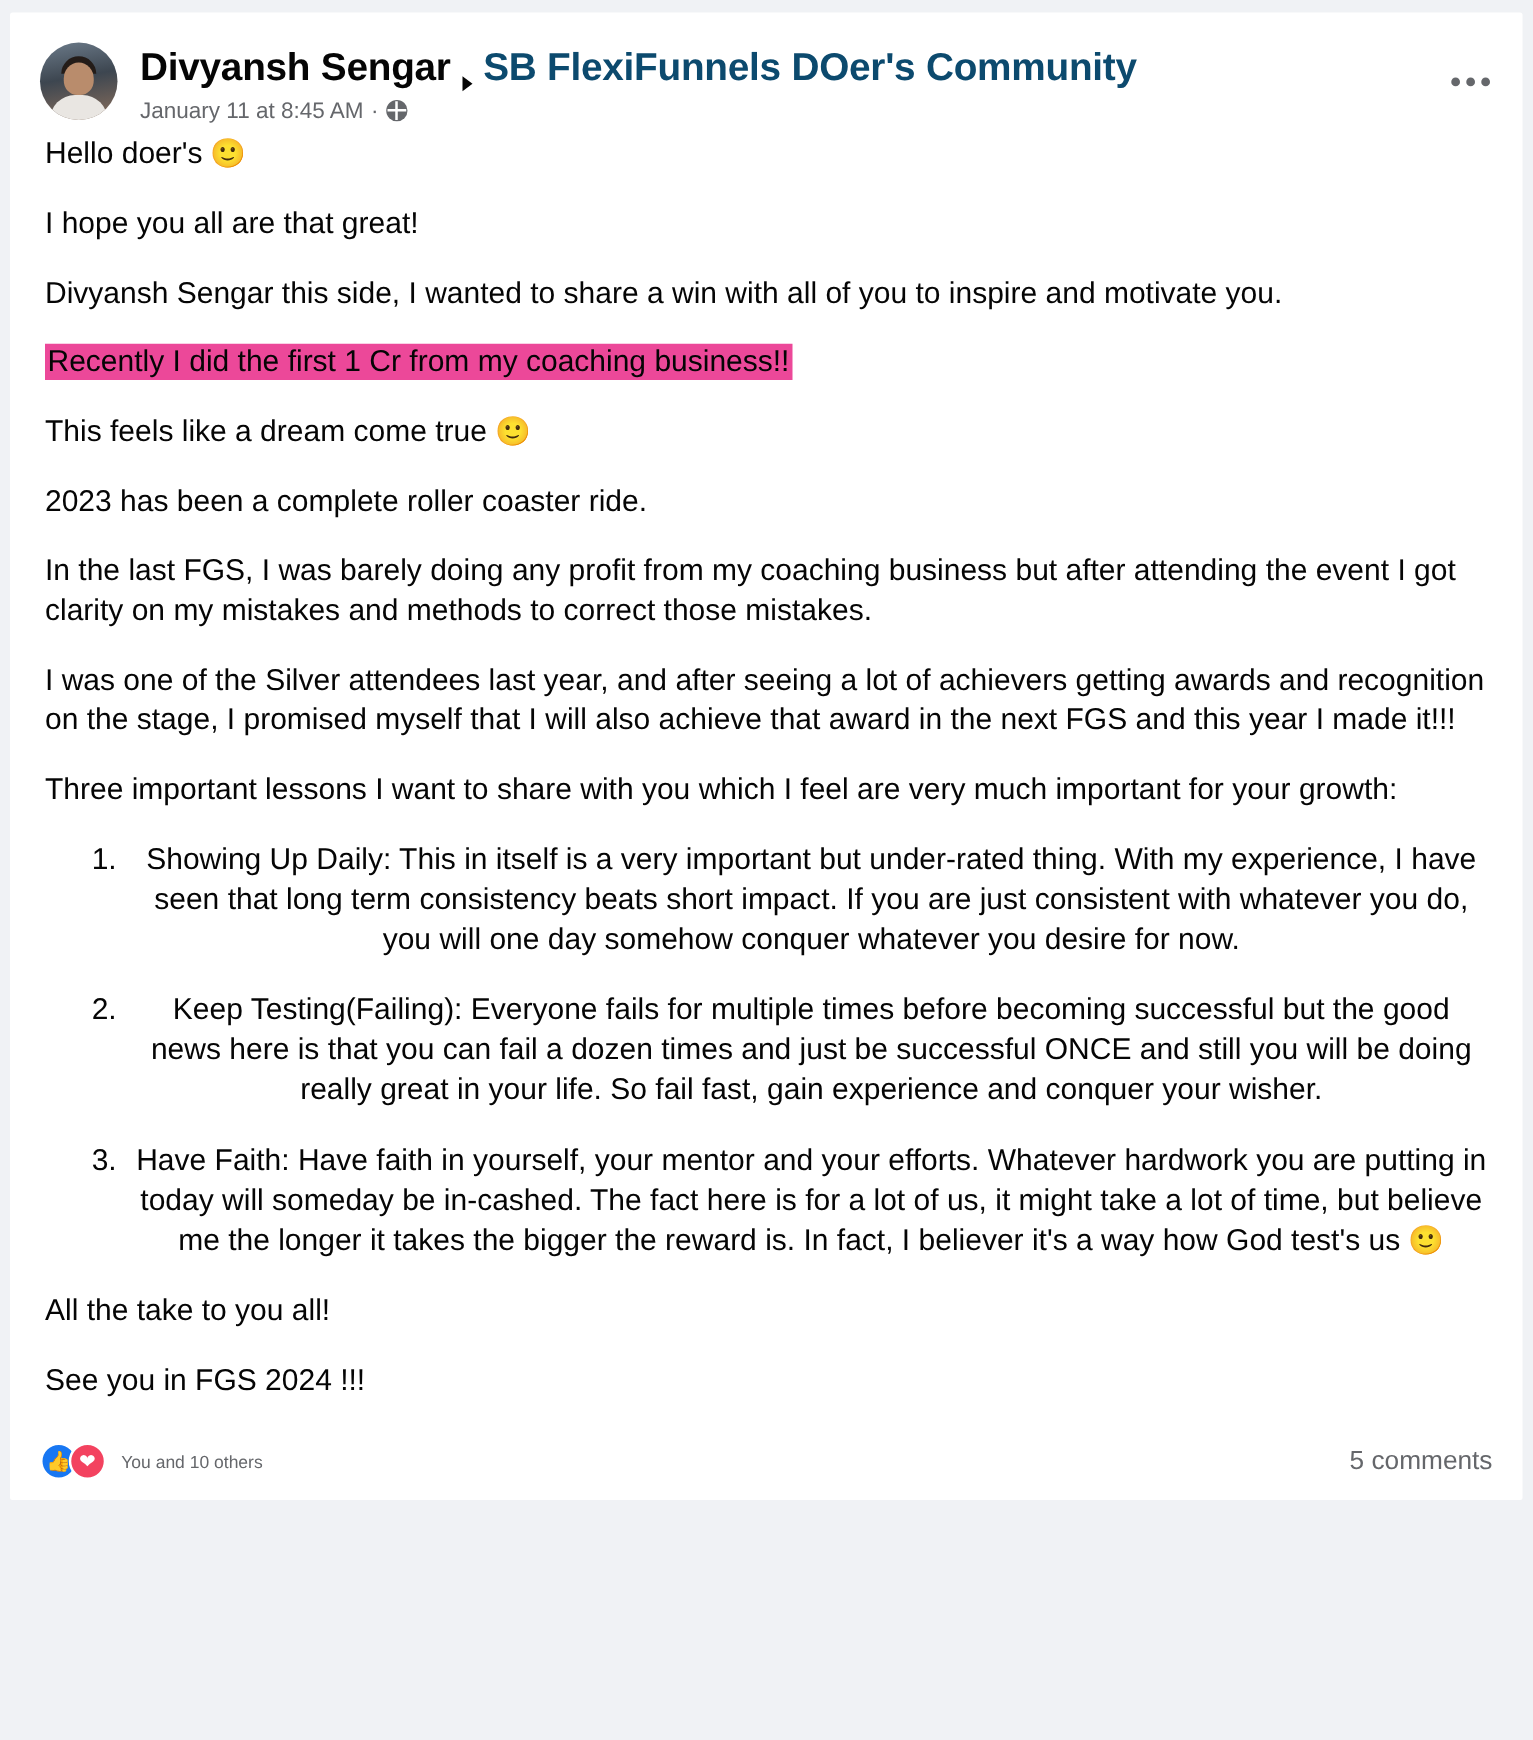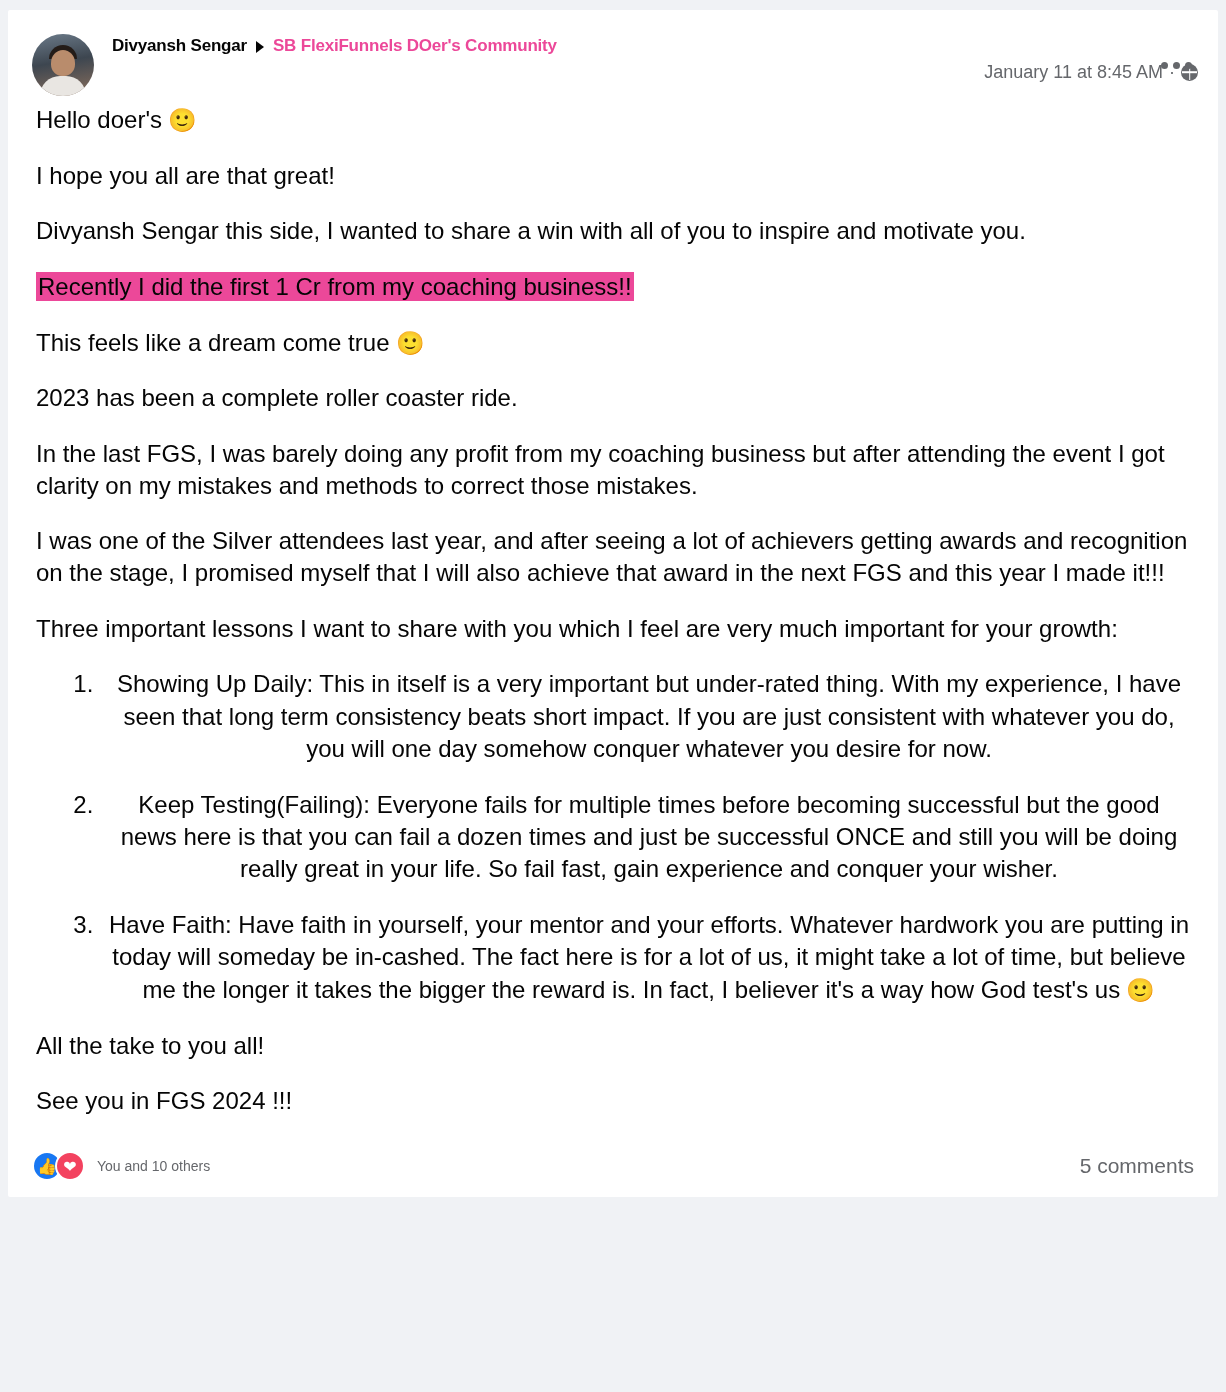--- a/index.html
+++ b/index.html
@@ -67,54 +67,53 @@
     border-radius: 20px 20px 0 0;
     background: #e9e6e2;
   }
   .header-text {
     margin-left: 18px;
     padding-top: 2px;
     flex: 1 1 auto;
     min-width: 0;
   }
   .name-line {
-    font-size: 17px;
+    font-size: 31px;
     font-weight: bold;
     color: #050505;
     line-height: 1.15;
     letter-spacing: -0.2px;
     display: flex;
-    align-items: center;
+    align-items: flex-end;
     flex-wrap: wrap;
   }
   .name-line .author {
     color: #050505;
   }
   .caret {
     display: inline-block;
     margin: 0 9px;
     width: 0;
     height: 0;
     border-left: 8px solid #050505;
     border-top: 6px solid transparent;
     border-bottom: 6px solid transparent;
     position: relative;
     top: 1px;
   }
   .group-name {
-    color: #ec4899;
+    color: #0c4a6e;
   }
   .meta-line {
     margin-top: 6px;
     font-size: 18px;
     color: #65676b;
     display: flex;
     align-items: center;
     line-height: 1.2;
-    justify-content: flex-end;
   }
   .meta-sep {
     margin: 0 6px;
   }
   .globe {
     width: 17px;
     height: 17px;
     border-radius: 50%;
     background: #65676b;
     position: relative;

